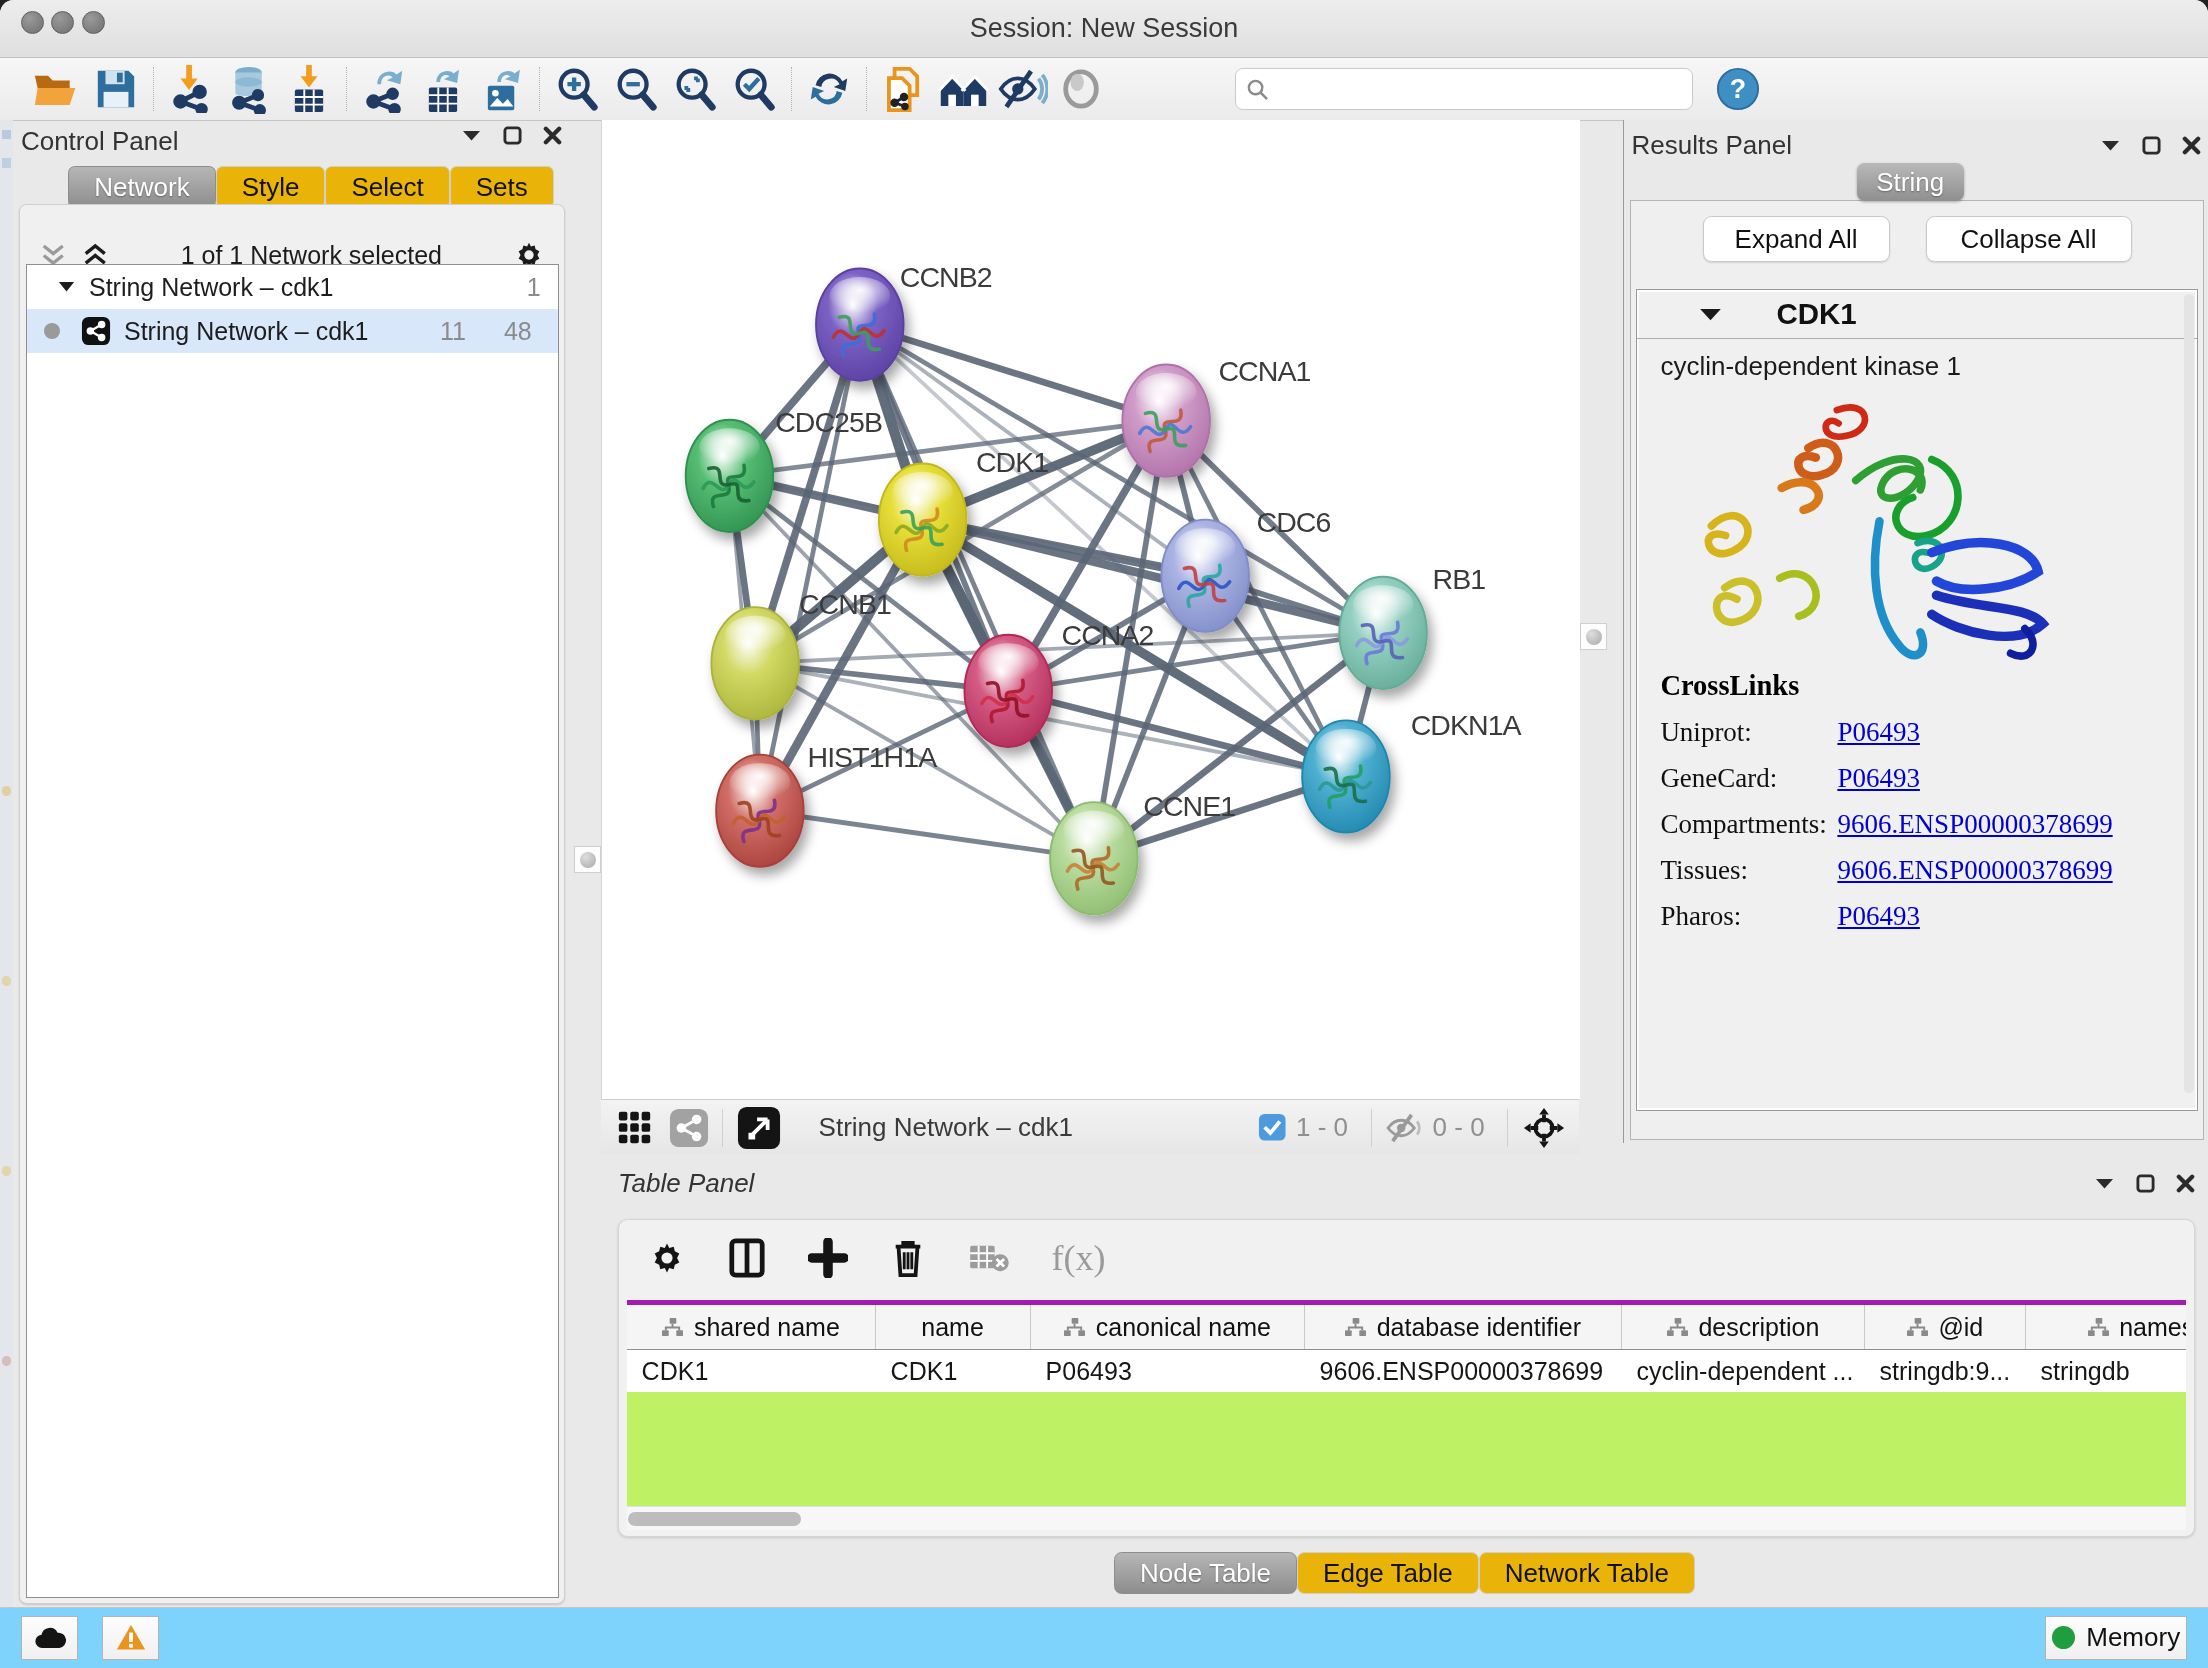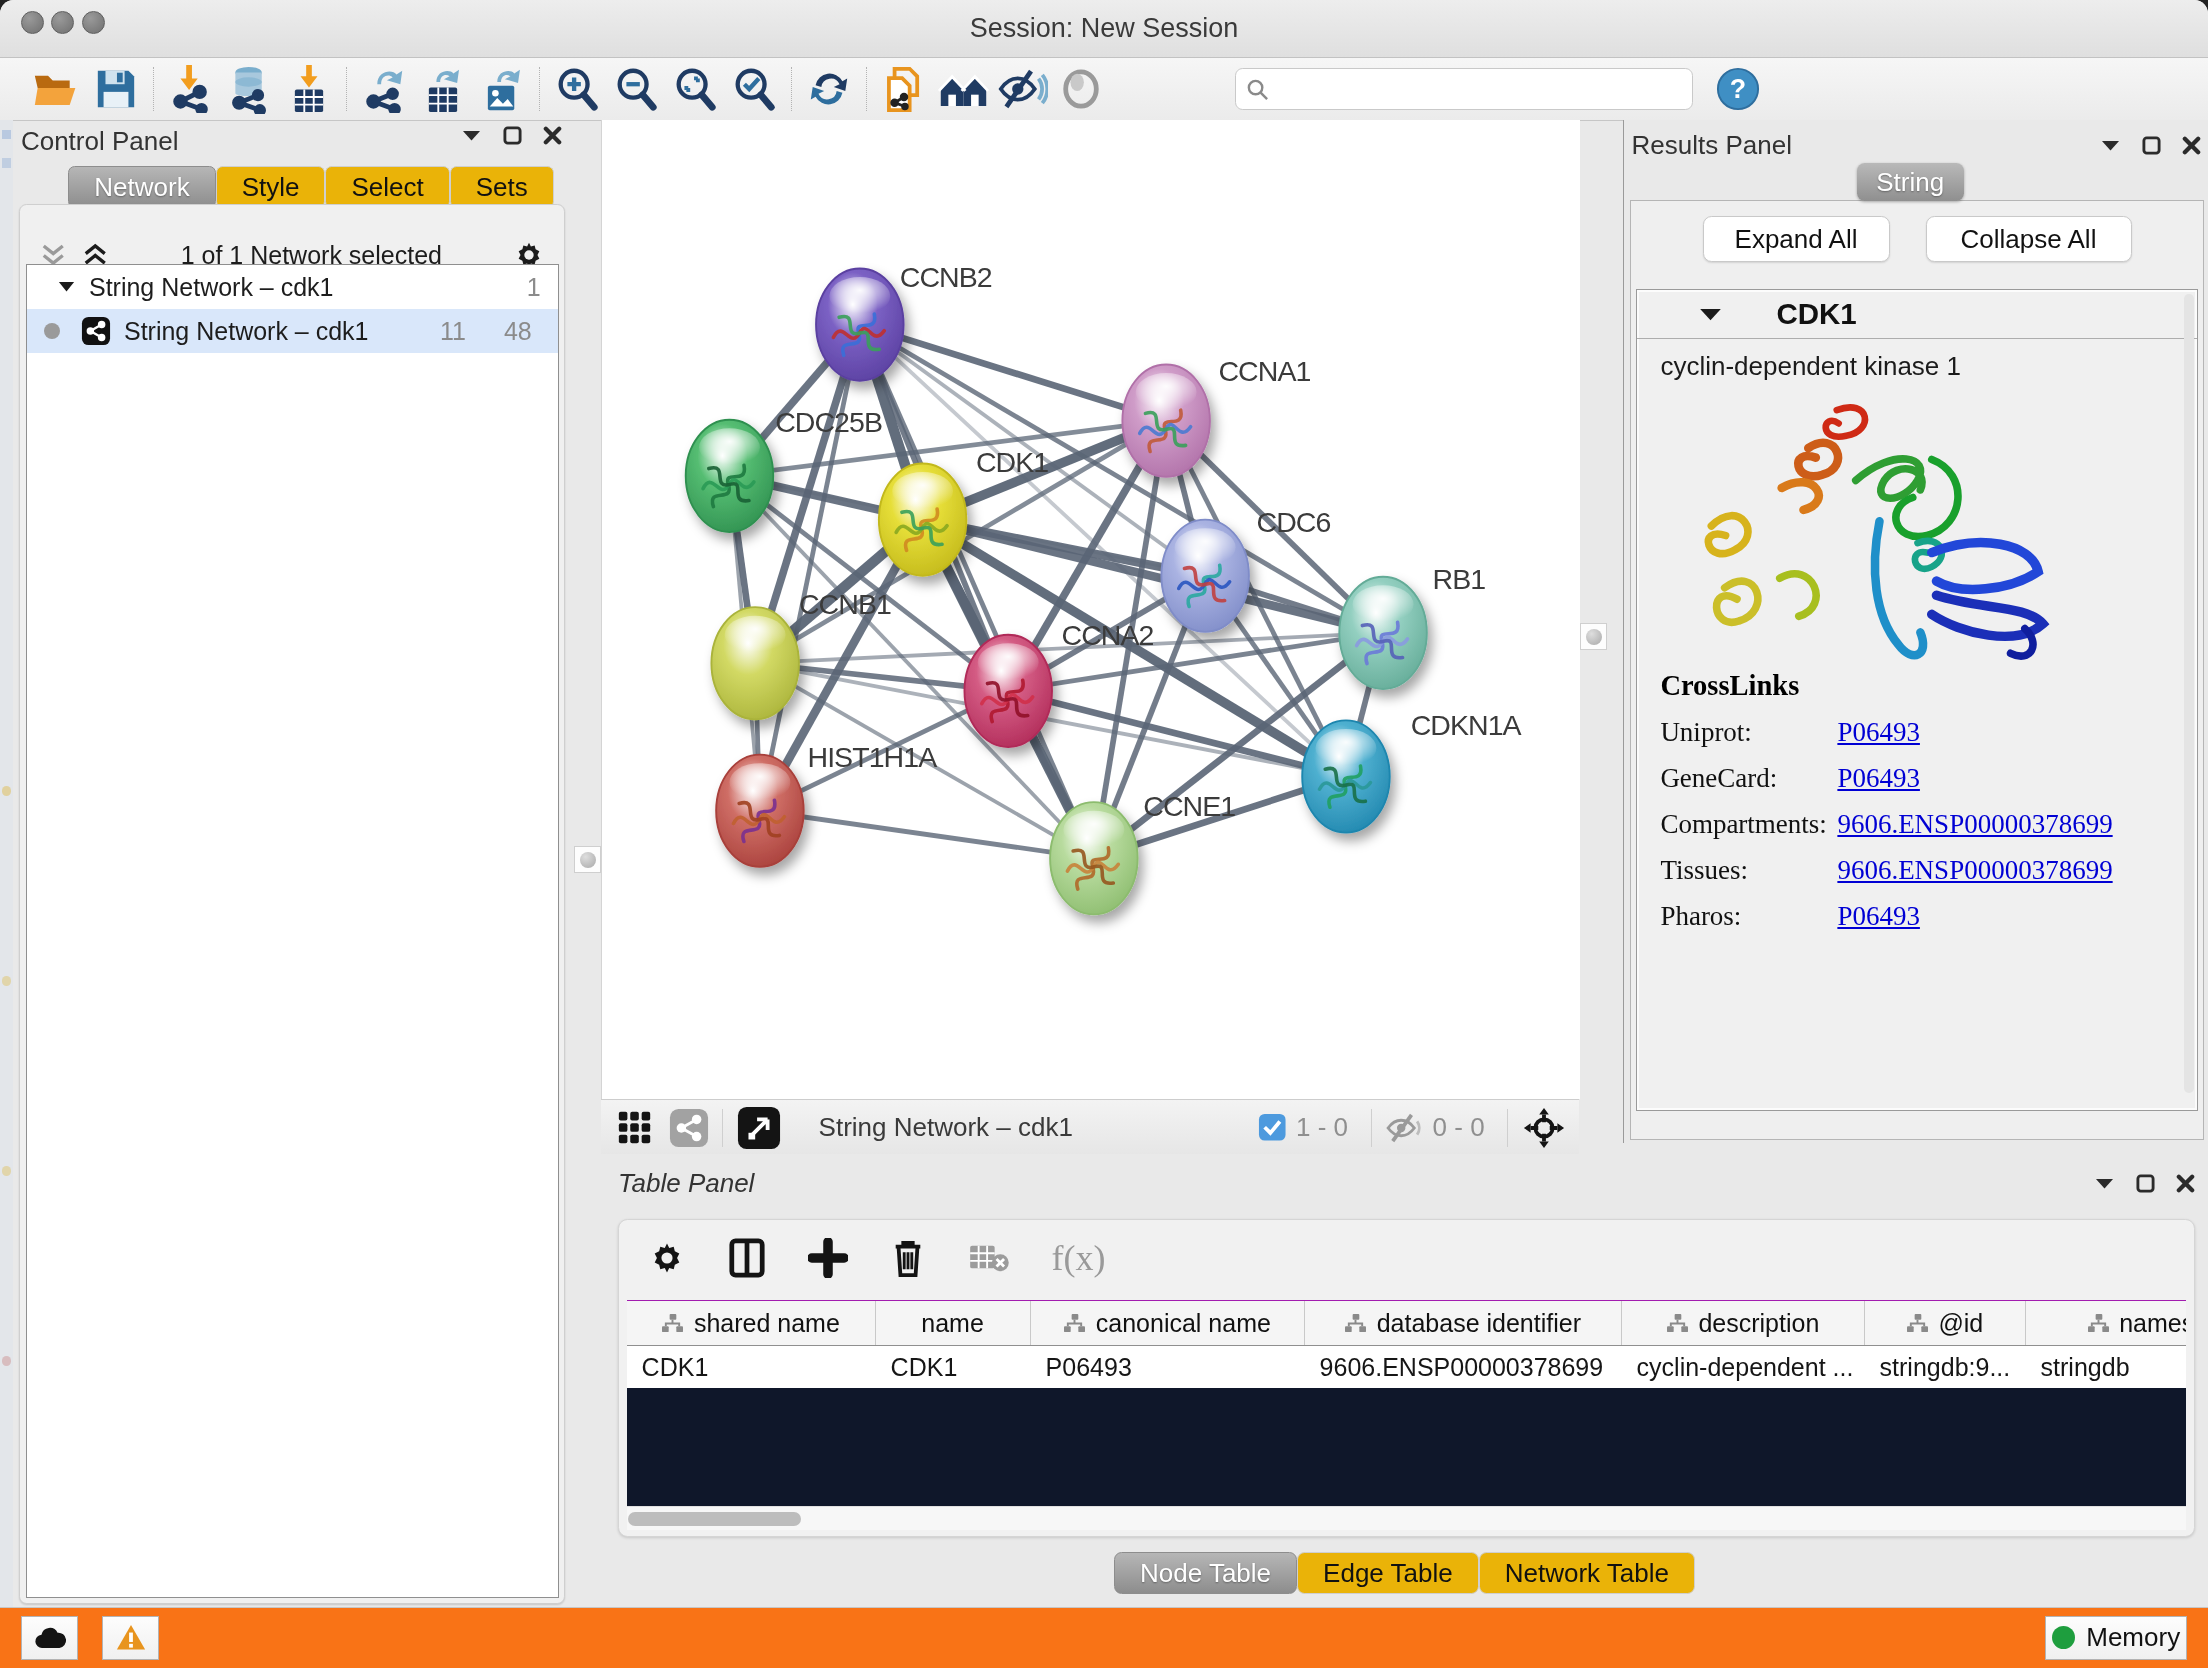--- a/index.html
+++ b/index.html
@@ -70,31 +70,31 @@
   .xl-row .lbl{width:177px;color:#111;}
   .xl-row a{color:#0000d4;text-decoration:underline;}
   #res-vscroll{position:absolute;right:2.9px;top:3.8px;width:9.5px;height:799px;background:#e4e4e4;border-radius:4.8px;}
   
   #table-region{left:601px;top:1154px;width:1607px;height:454px;background:#e9e9e9;}
   #tbl-header{position:absolute;left:17px;right:13.3px;top:11.4px;height:36px;display:flex;justify-content:space-between;align-items:center;font-style:italic;}
   #tbl-outer{position:absolute;left:17px;top:65px;width:1575px;height:316px;background:#f1f1f1;
     border:1px solid #d5d5d5;border-radius:9.5px;box-shadow:0 1px 2.9px rgba(0,0,0,.15);}
   #tbl-toolbar{position:absolute;left:28.5px;top:11.4px;height:53px;display:flex;align-items:center;gap:42px;}
   #fx{font-family:"Liberation Serif",serif;font-size:36px;color:#9a9a9a;}
-  #grid{position:absolute;left:7.6px;top:80px;right:7.6px;height:205px;background:#0f172a;border-top:1px solid #a21caf;overflow:hidden;}
+  #grid{position:absolute;left:7.6px;top:80px;right:7.6px;height:205px;background:#bef264;border-top:5px solid #a21caf;overflow:hidden;}
   #grid-head{display:flex;height:44px;background:#f5f5f5;border-bottom:1.9px solid #8f8f8f;}
   .gh-cell{display:flex;align-items:center;justify-content:center;gap:9.5px;font-size:25px;color:#111;
     border-right:1px solid #c9c9c9;box-sizing:border-box;flex:0 0 auto;}
   #grid-row{display:flex;height:42px;background:#fff;}
   .gr-cell{font-size:25px;color:#161616;display:flex;align-items:center;padding-left:15px;box-sizing:border-box;flex:0 0 auto;}
   #hscroll{position:absolute;left:7.6px;right:7.6px;bottom:5.7px;height:23px;background:#f7f7f7;border-top:1px solid #e0e0e0;}
   #hthumb{position:absolute;left:1.9px;top:4.8px;width:173px;height:14.3px;border-radius:7.6px;background:#bdbdbd;}
   #bottom-tabs{position:absolute;left:0;right:0;top:398px;display:flex;justify-content:center;}
   
-  #statusbar{left:0;top:1607px;width:2208px;height:61px;background:#f97316;border-top:1px solid #c6c6c6;}
+  #statusbar{left:0;top:1607px;width:2208px;height:61px;background:#7dd3fc;border-top:1px solid #c6c6c6;}
   .st-btn{position:absolute;top:7.6px;height:42px;background:linear-gradient(#fdfdfd,#f0f0f0);
     border:1.9px solid #b3b3b3;display:flex;align-items:center;justify-content:center;}
   #memory-btn{right:21px;width:140px;gap:11.4px;font-size:26px;color:#111;}
   svg{display:block;}
   text{font-family:"Liberation Sans",sans-serif;}
 </style>
 </head>
 <body>
 
 <div id="app">

